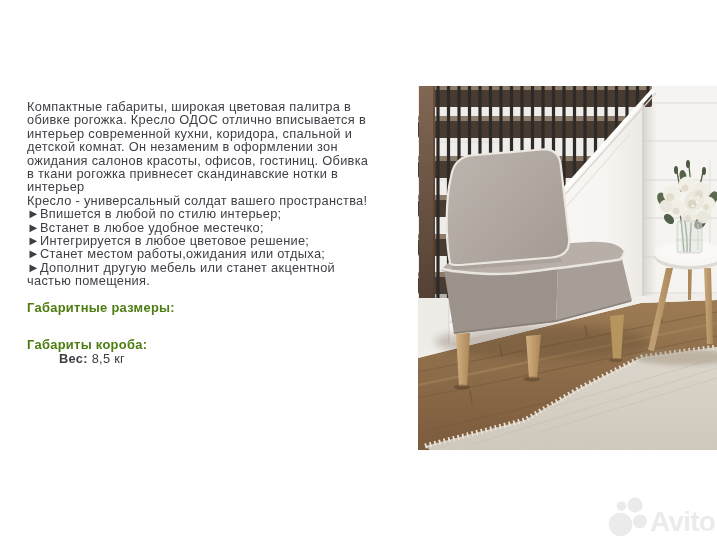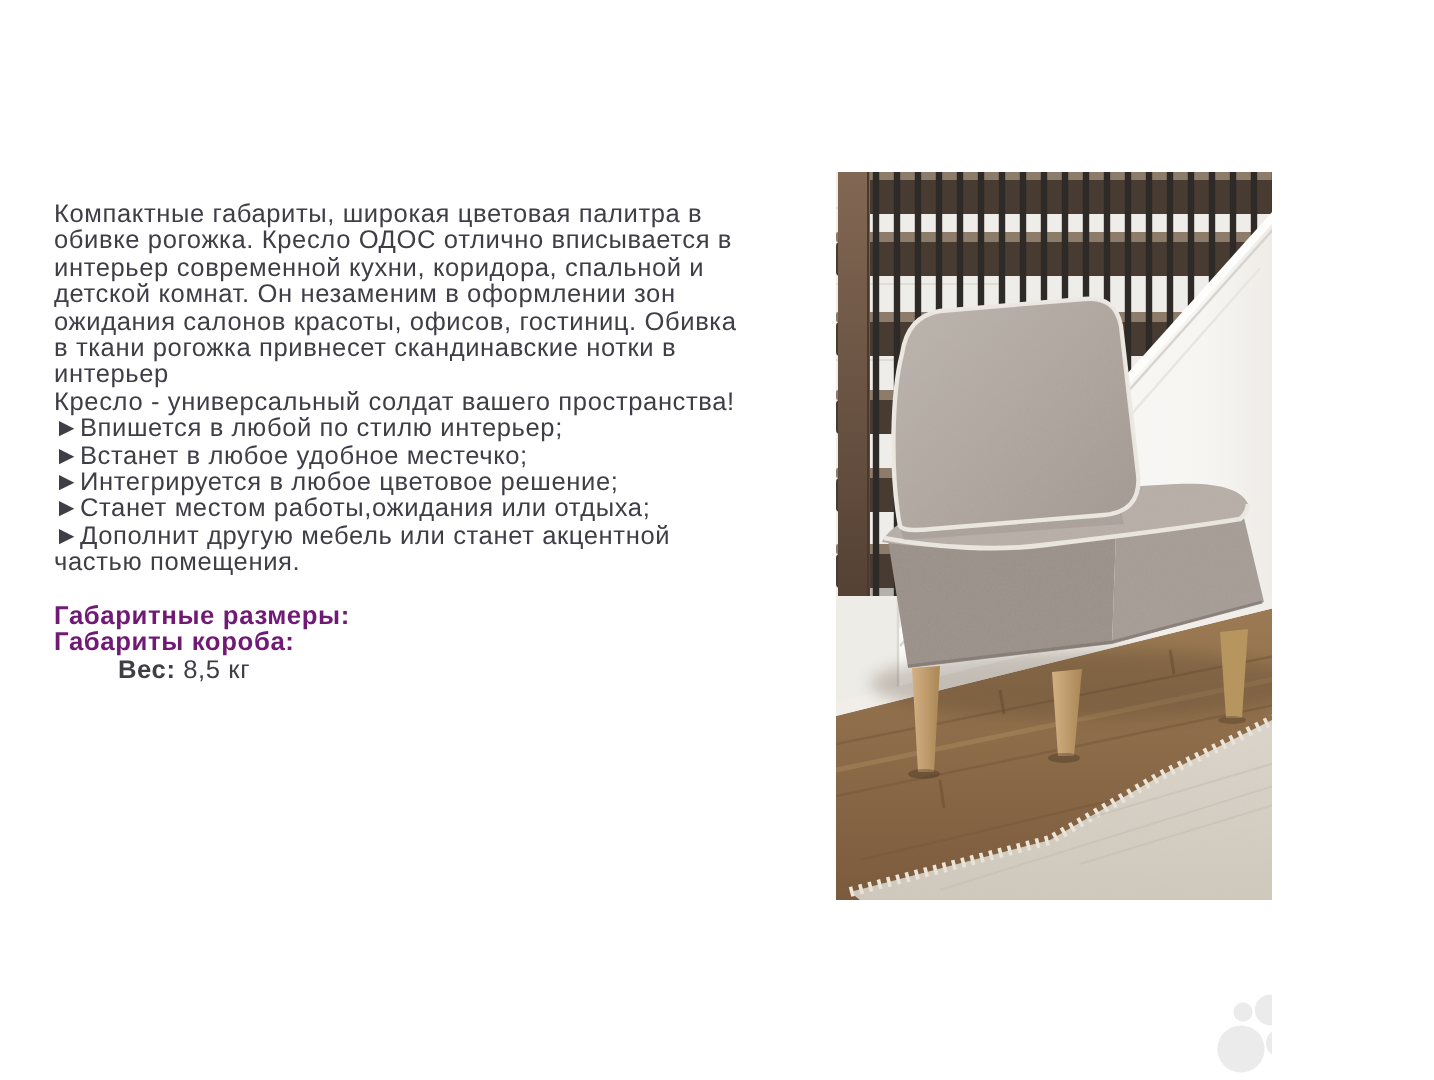--- a/index.html
+++ b/index.html
@@ -1,22 +1,22 @@
 <!DOCTYPE html>
 <html><head>
 <meta charset="utf-8">
 <style>
   html,body{margin:0;padding:0;}
   body{width:717px;height:540px;background:#ffffff;font-family:"Liberation Sans",sans-serif;}
-  .canvas{position:absolute;left:0;top:0;width:636px;height:540px;background:#ffffff;overflow:hidden;}
+  .canvas{position:absolute;left:0;top:0;width:717px;height:540px;background:#ffffff;overflow:hidden;}
   .text-col{position:absolute;left:27px;top:100px;width:384px;color:#3e3e46;
             font-size:12.8px;line-height:13.4px;letter-spacing:0.3px;}
   .text-col p{margin:0;white-space:pre-line;}
-  .sec{font-size:12.9px;font-weight:bold;margin:13px 0 0 0;color:#701a75;letter-spacing:0.3px;line-height:13.4px;}
-  .sec2{margin-top:0;}
+  .sec{font-size:12.9px;font-weight:bold;margin:13px 0 0 0;color:#4d7c0f;letter-spacing:0.3px;line-height:13.4px;}
+  .sec2{margin-top:24px;}
   .weight{margin-top:13px;padding-left:32px;}
   .weight b{font-weight:bold;}
   .photo{position:absolute;left:418px;top:86px;width:299px;height:364px;margin:0;}
   .photo svg{display:block;width:299px;height:364px;}
   .watermark{position:absolute;left:598px;top:492px;width:120px;height:46px;}
   .watermark svg{display:block;width:120px;height:46px;}
 </style>
 </head>
 <body>
 

